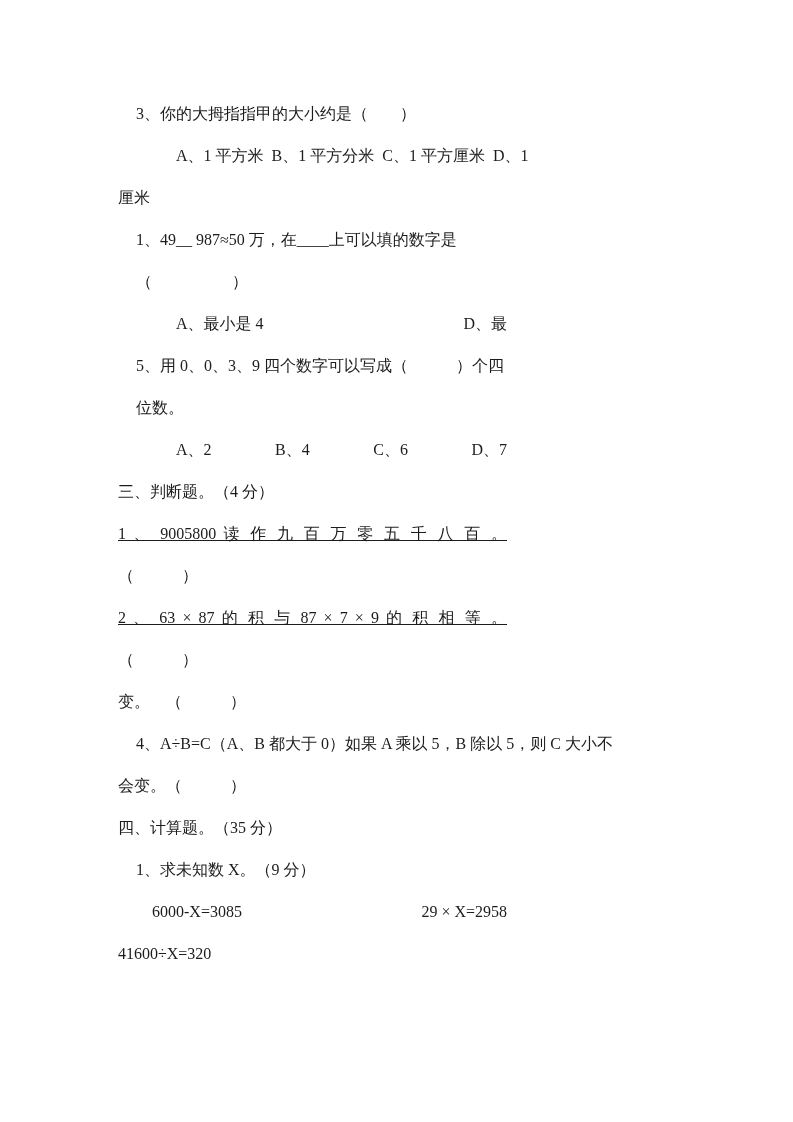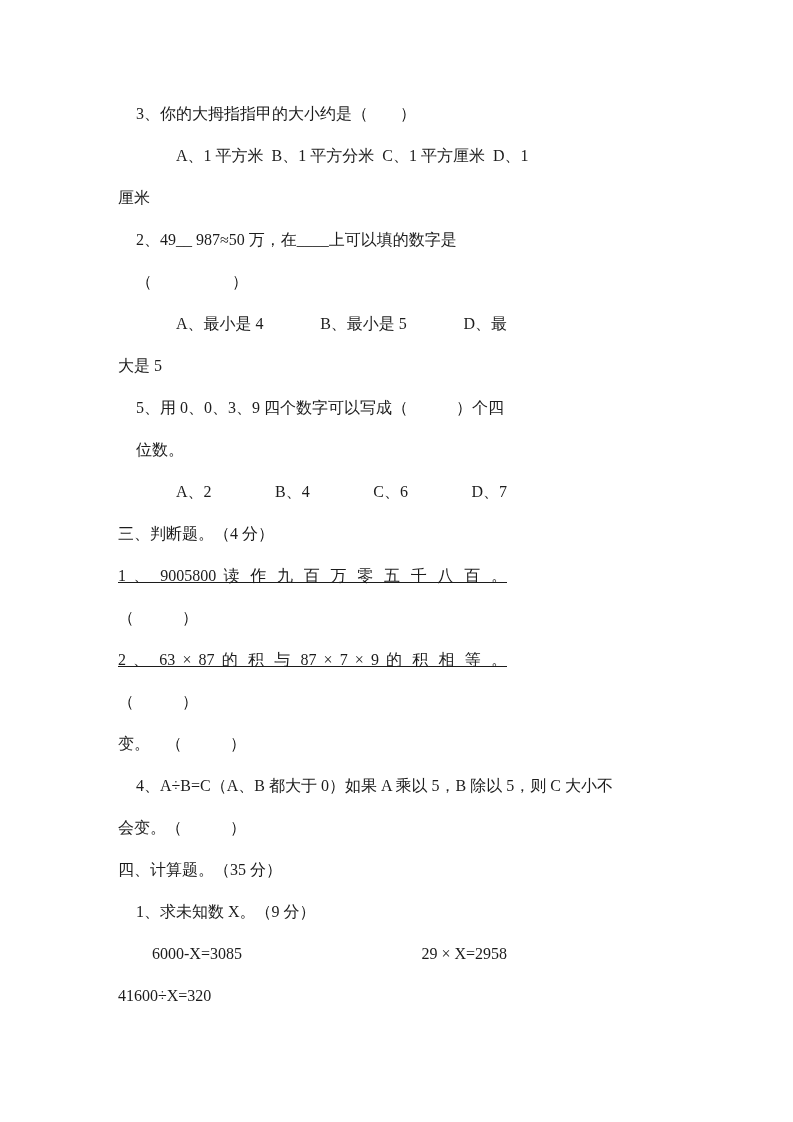--- a/index.html
+++ b/index.html
@@ -53,23 +53,22 @@
     text-align: right;
   }
 </style>
 </head>
 <body>
 
 <div class="page">
     <div class="line q">3、你的大拇指指甲的大小约是（　　）</div>
     <div class="line opts"><span>A、1 平方米</span><span>B、1 平方分米</span><span>C、1 平方厘米</span><span>D、1</span></div>
     <div class="line plain">厘米</div>
-    <div class="line q">2、49__ 987≈50 万，在____上可以填的数字是（　　　　　）</div>
-    <div class="line opts"><span>A、最小是 4</span><span>B、最小是 5</span><span>D、最</span></div>
-    <div class="line plain">大是 5</div>
+    <div class="line q">1、49__ 987≈50 万，在____上可以填的数字是（　　　　　）</div>
+    <div class="line opts"><span>A、最小是 4</span><span>D、最</span></div>
     <div class="line q">5、用 0、0、3、9 四个数字可以写成（　　　）个四位数。</div>
     <div class="line opts"><span>A、2</span><span>B、4</span><span>C、6</span><span>D、7</span></div>
     <div class="line sec">三、判断题。（4 分）</div>
     <div class="line just">1 、 9005800 读 作 九 百 万 零 五 千 八 百 。</div>
     <div class="line plain">（　　　）</div>
     <div class="line just">2 、 63 × 87 的 积 与 87 × 7 × 9 的 积 相 等 。</div>
     <div class="line plain">（　　　）</div>
     <div class="line plain">变。　（　　　）</div>
     <div class="line q qjust">4、A÷B=C（A、B 都大于 0）如果 A 乘以 5，B 除以 5，则 C 大小不</div>
     <div class="line plain">会变。（　　　）</div>

